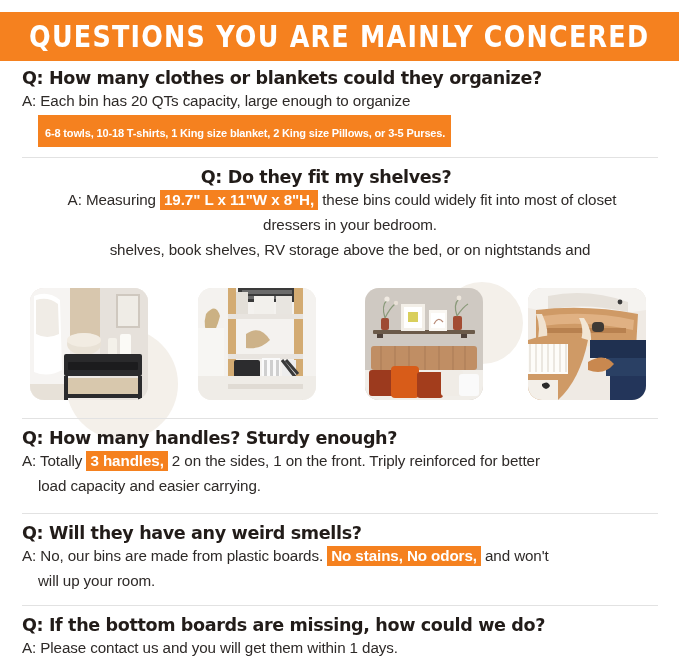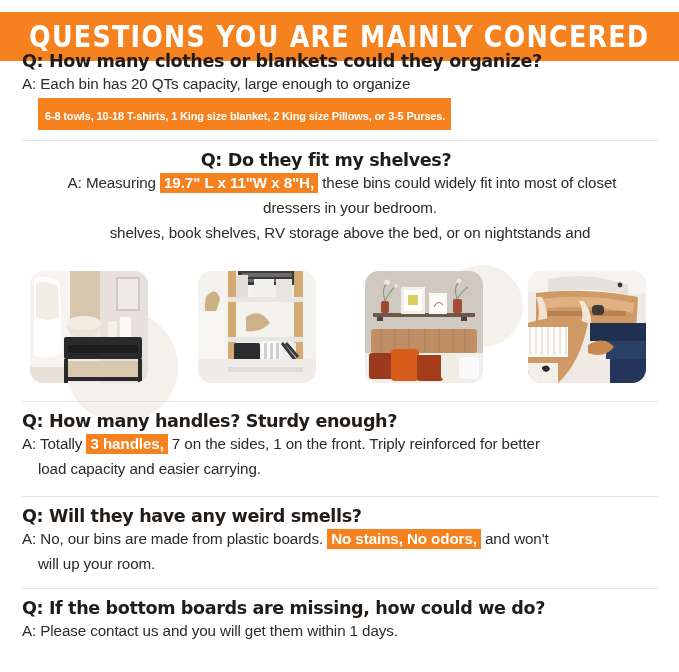--- a/index.html
+++ b/index.html
@@ -45,21 +45,21 @@
     letter-spacing: 1.5px;
     transform: scaleX(0.82);
     transform-origin: center center;
     white-space: nowrap;
   }
 
   
   .content {
     position: absolute;
     left: 0;
-    top: 44px;
+    top: 61px;
     width: 679px;
     height: 611px;
   }
 
   .qa-block {
     position: absolute;
     left: 22px;
     width: 640px;
   }
 
@@ -283,21 +283,21 @@
         </svg>
       </div>
     </div>
 
     <div class="divider" style="top: 357px;"></div>
 
     <div class="qa-block" style="top: 366px;">
       <div class="q-line">Q: How many handles? Sturdy enough?</div>
       <div class="a-line">
         <span>A: Totally</span>
-        <span class="hl">3 handles,</span><span> 7 on the sides, 1 on the front. Triply reinforced for better</span>
+        <span class="hl">3 handles,</span><span> 2 on the sides, 1 on the front. Triply reinforced for better</span>
         <span class="indent">load capacity and easier carrying.</span>
       </div>
     </div>
 
     <div class="divider" style="top: 452px;"></div>
 
     <div class="qa-block" style="top: 461px;">
       <div class="q-line">Q: Will they have any weird smells?</div>
       <div class="a-line">
         <span>A: No, our bins are made from plastic boards.</span>

